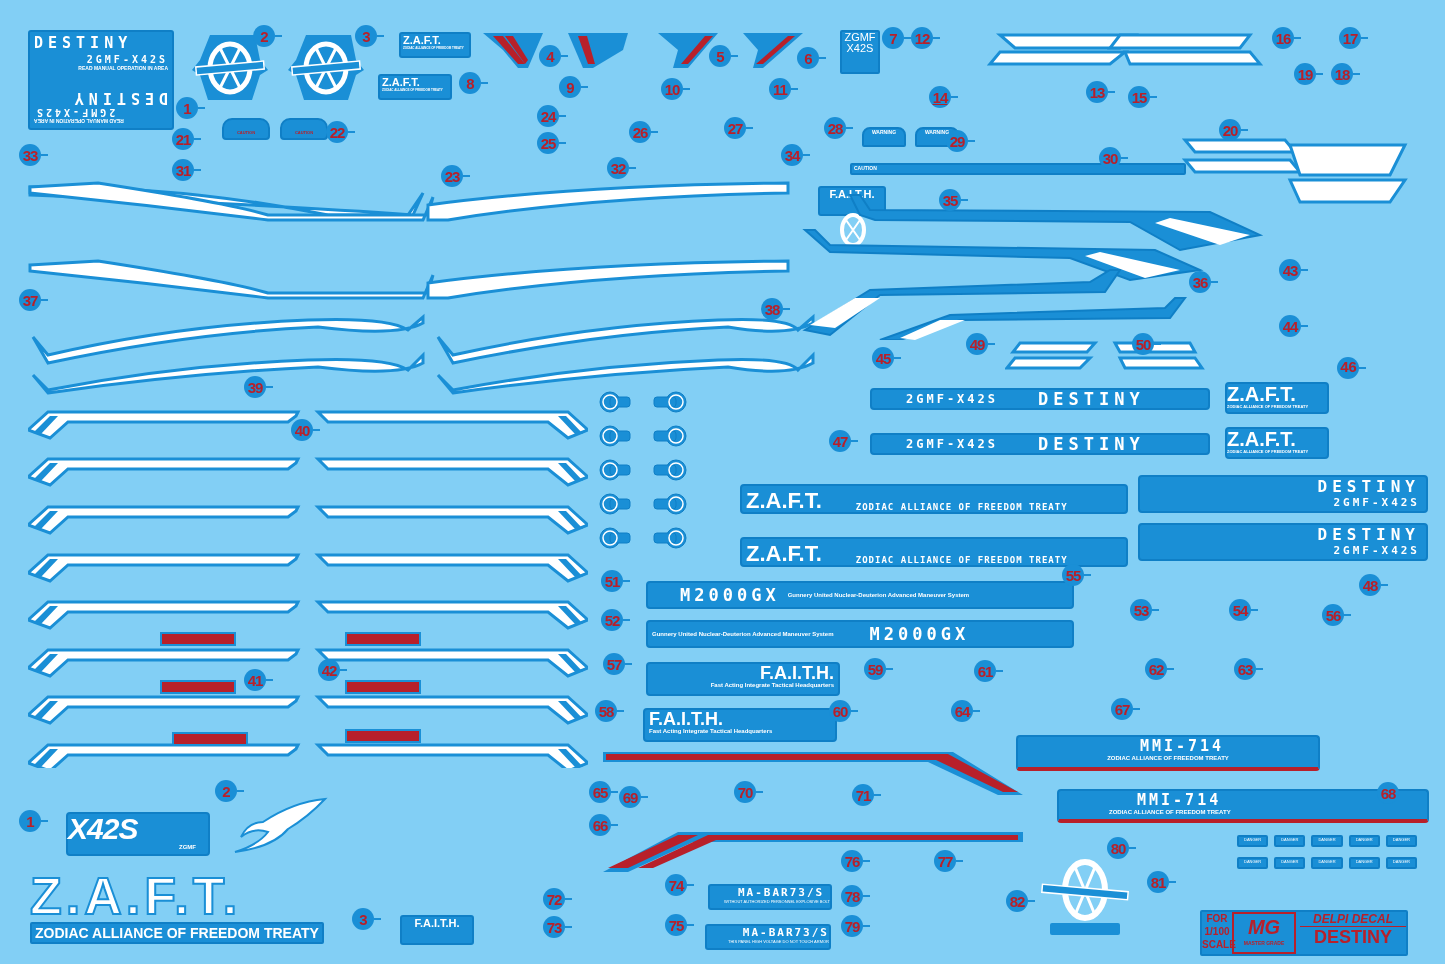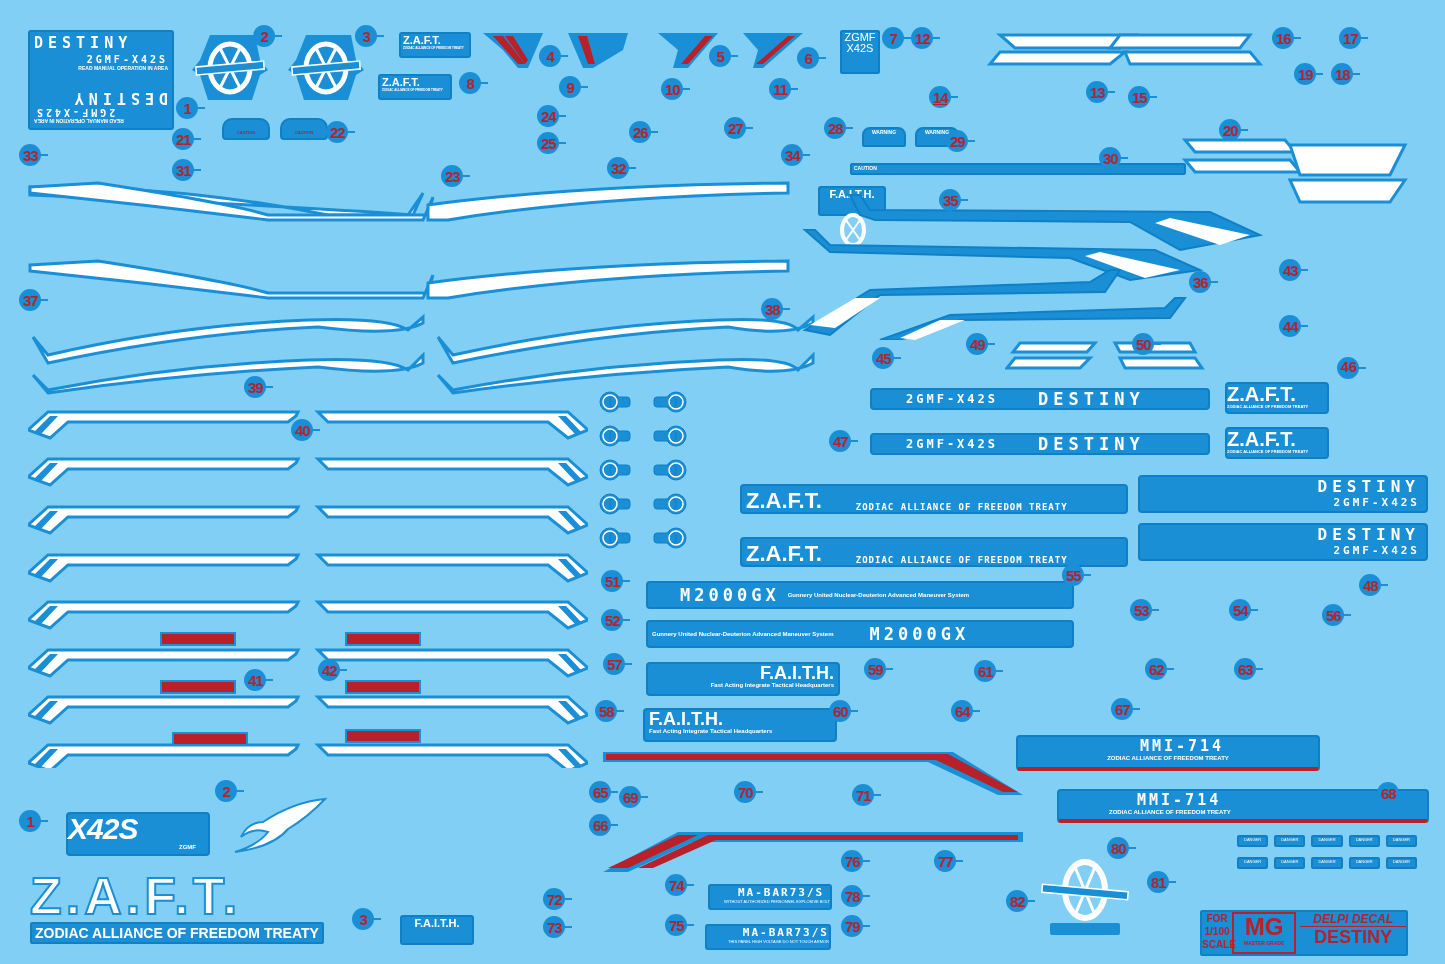--- a/index.html
+++ b/index.html
@@ -271,21 +271,21 @@
   <rect x="10" y="68" width="70" height="12" fill="#1a8fd6" rx="2"></rect>
 </svg>
 
 <div class="abs blue" style="left:1200px;top:910px;width:204px;height:42px;border-radius:2px;display:flex;">
   <div style="width:30px;text-align:center;color:#b8202a;font-weight:bold;font-size:10px;line-height:13px;">
     <div>FOR</div>
     <div>1/100</div>
     <div>SCALE</div>
   </div>
   <div style="width:60px;border:2px solid #b8202a;text-align:center;color:#b8202a;">
-    <div style="font-size:24px;font-weight:bold;line-height:26px;">MG</div>
+    <div style="font-size:20px;font-weight:bold;font-style:italic;line-height:26px;">MG</div>
     <div style="font-size:5px;font-weight:bold;">MASTER GRADE</div>
   </div>
   <div style="flex:1;color:#b8202a;text-align:center;padding-left:4px;">
     <div style="font-size:12px;font-weight:bold;font-style:italic;border-bottom:1px solid #b8202a;">DELPI DECAL</div>
     <div style="font-size:18px;font-weight:bold;line-height:20px;">DESTINY</div>
   </div>
 </div>
 
 <div class="abs blue" style="left:222px;top:118px;width:48px;height:22px;border-radius:10px 10px 4px 4px;font-size:4px;text-align:center;color:#b8202a;font-weight:bold;padding-top:10px;box-sizing:border-box;">CAUTION</div>
 <div class="abs blue" style="left:280px;top:118px;width:48px;height:22px;border-radius:10px 10px 4px 4px;font-size:4px;text-align:center;color:#b8202a;font-weight:bold;padding-top:10px;box-sizing:border-box;">CAUTION</div>

